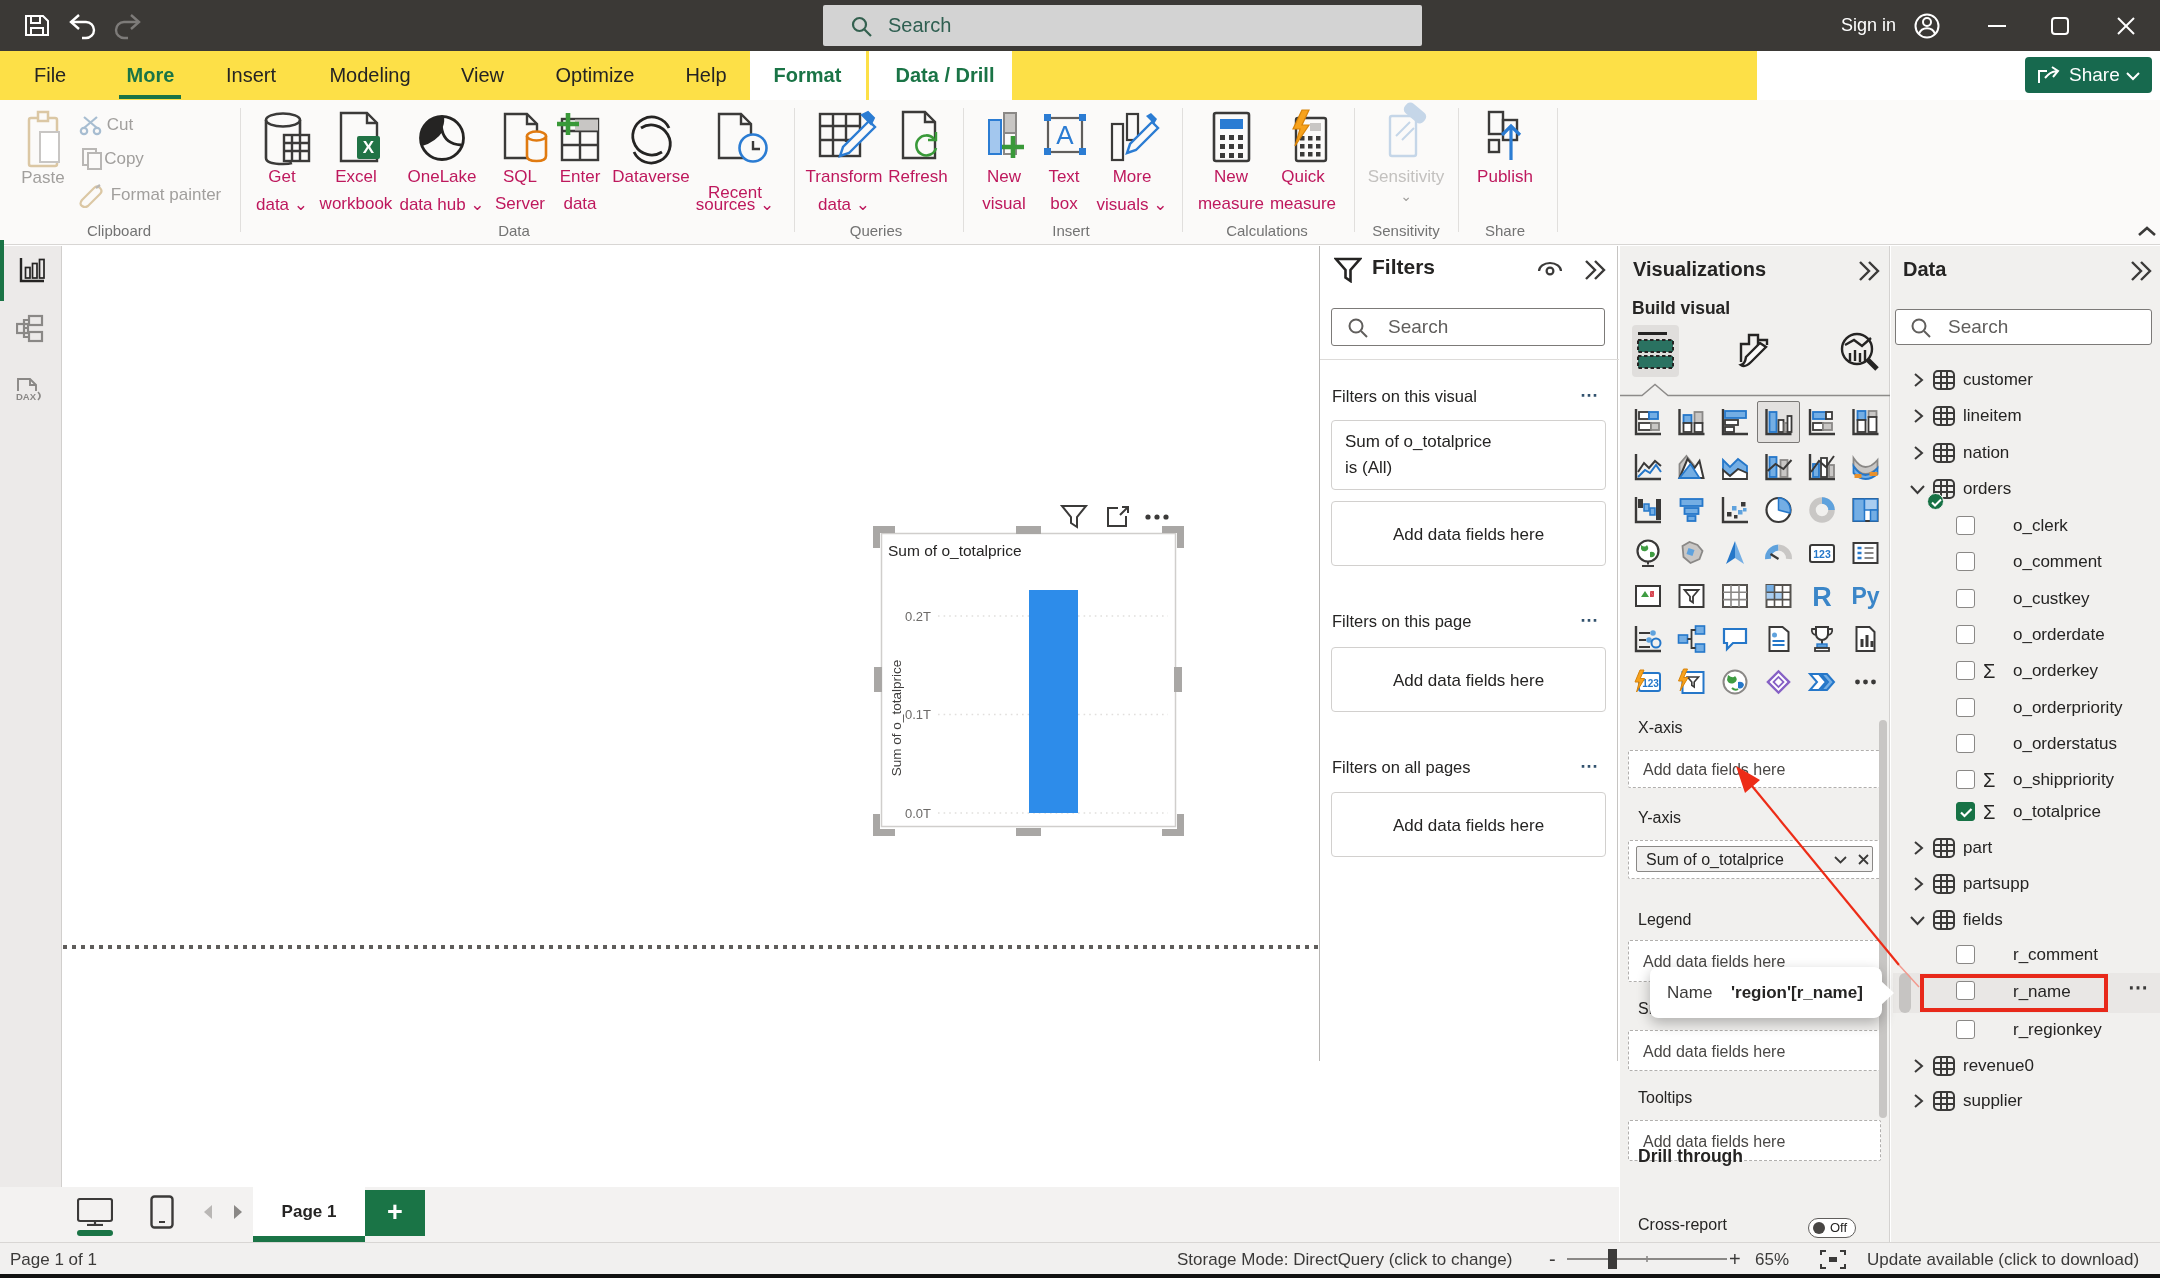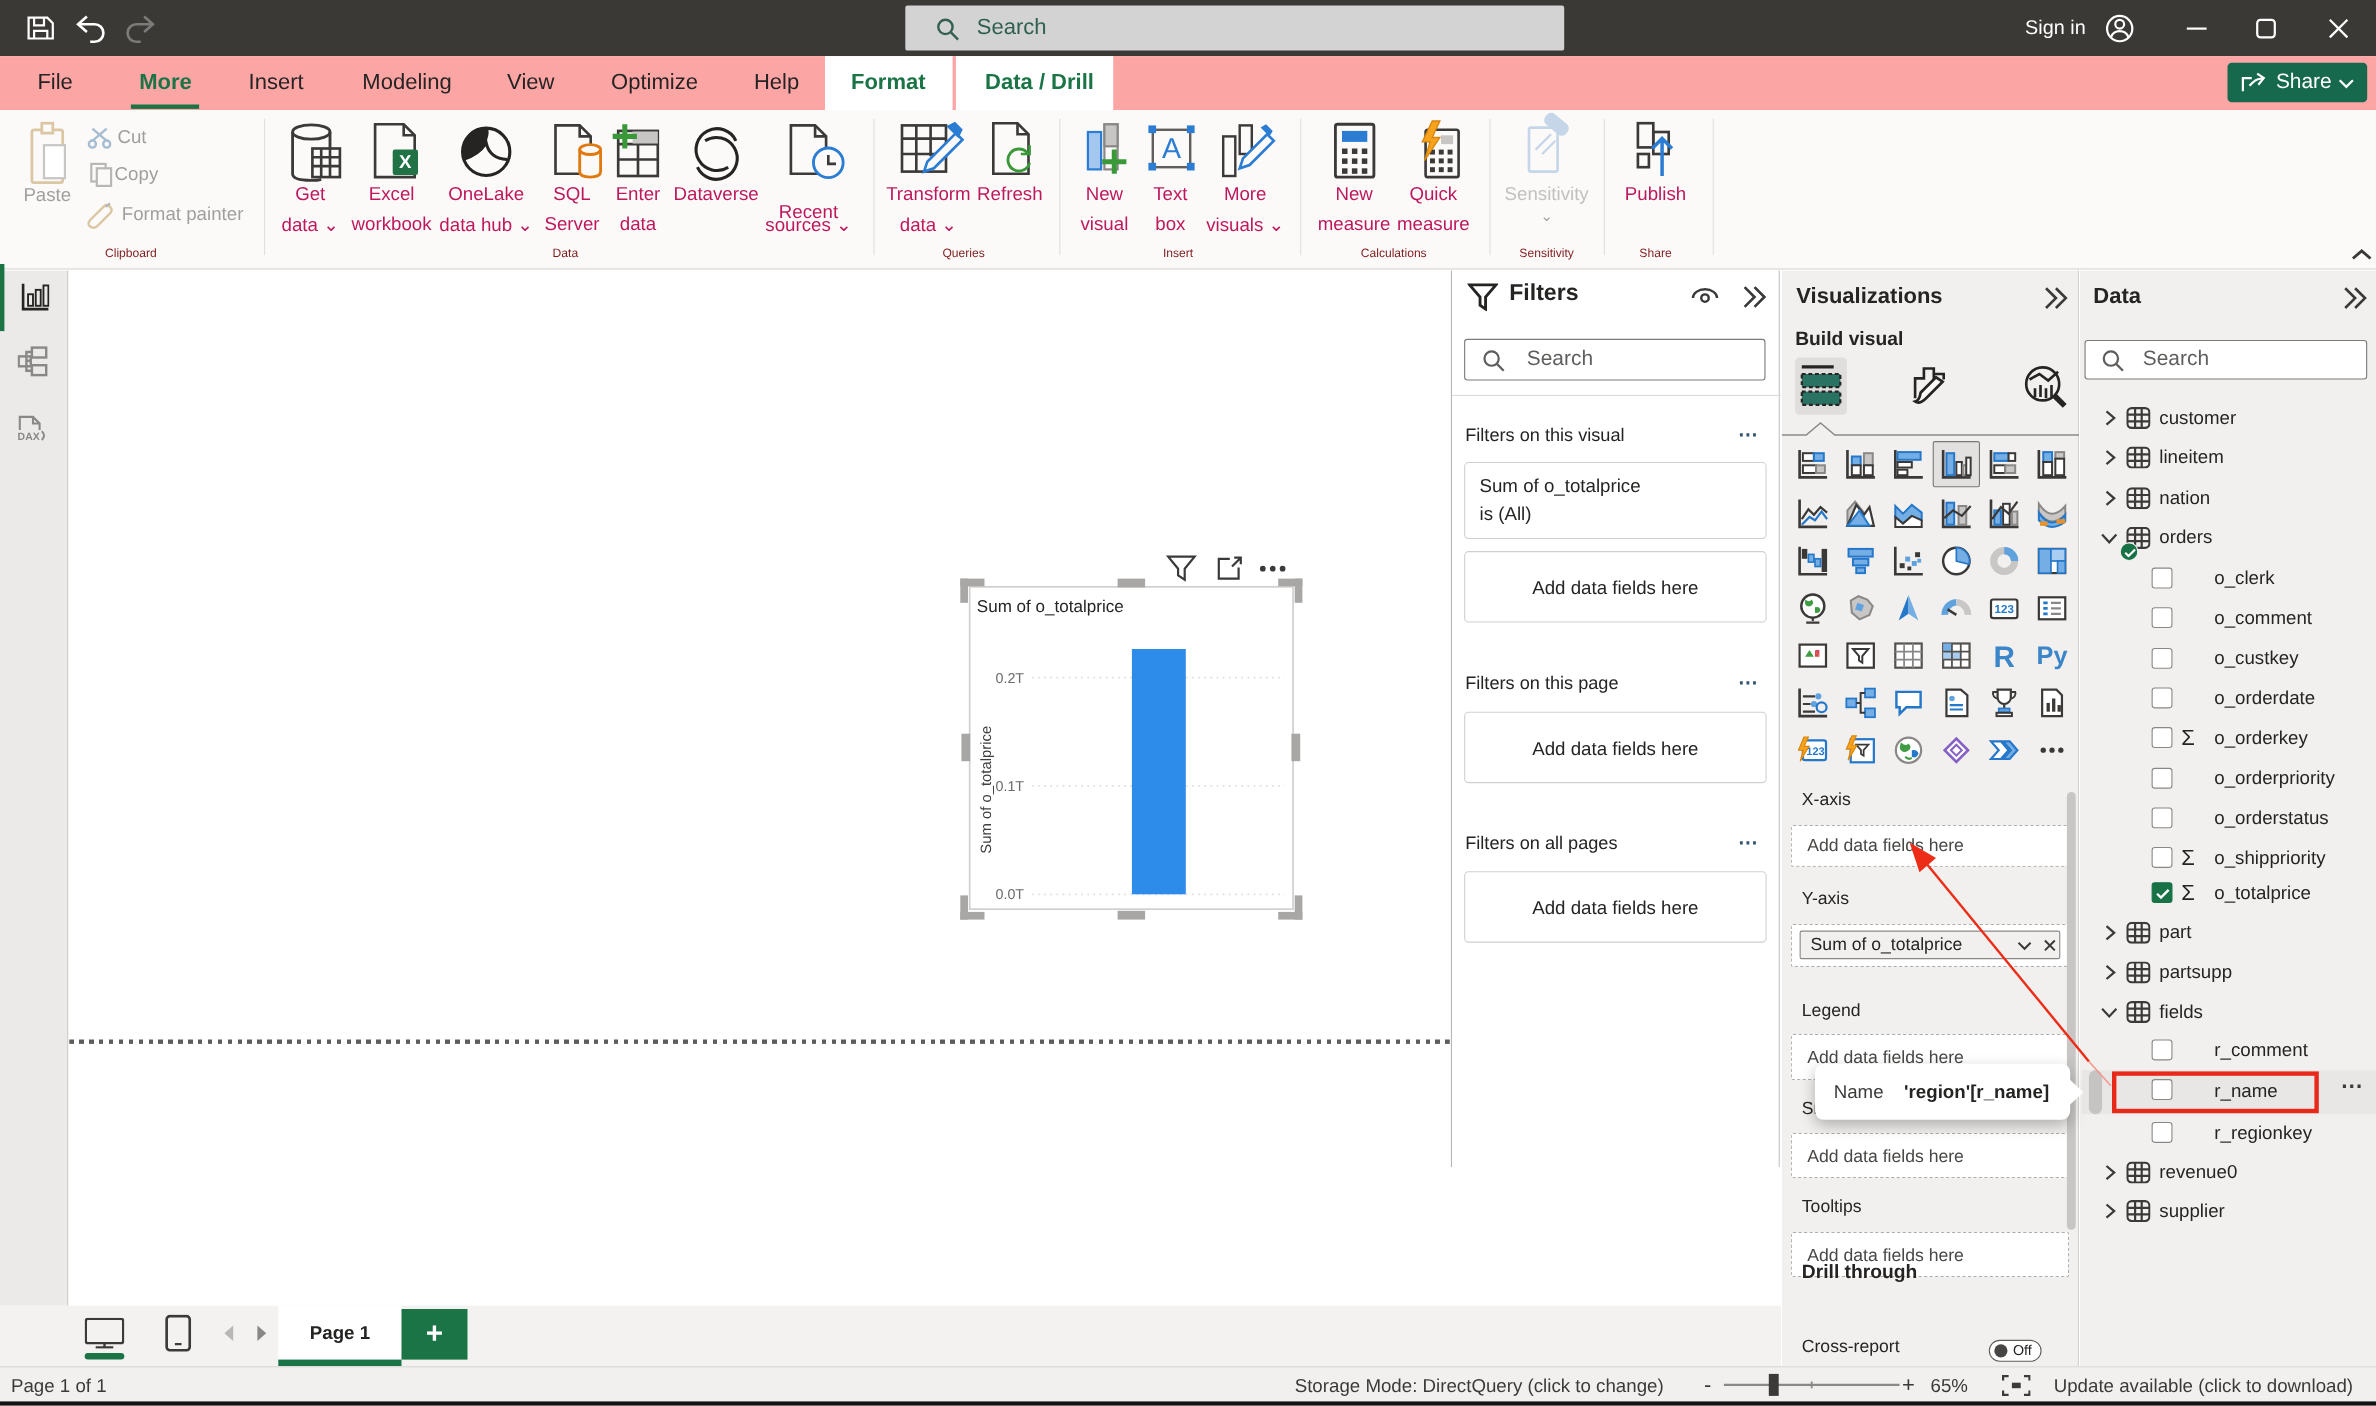--- a/index.html
+++ b/index.html
@@ -6,29 +6,29 @@
 html,body { width:2160px; height:1278px; overflow:hidden; }
 body { font-family:"Liberation Sans", sans-serif; position:relative; background:#fff; color:#252423; }
 .abs { position:absolute; }
 svg { display:block; }
 
 #titlebar { position:absolute; left:0; top:0; width:2160px; height:51px; background:#3b3936; }
 #tb-title { position:absolute; left:151px; top:0; height:51px; line-height:51px; color:#ffffff; font-size:18px; }
 #tb-search { position:absolute; left:823px; top:5px; width:599px; height:41px; background:#d3d3d3; border-radius:2px; }
 #tb-search .stext { position:absolute; left:65px; top:0; line-height:41px; font-size:20px; color:#2f5f51; }
 
-#menubar { position:absolute; left:0; top:51px; width:2160px; height:49px; background:#fca5a5; }
+#menubar { position:absolute; left:0; top:51px; width:1757px; height:49px; background:#fde047; }
 .ctxtab { position:absolute; top:0; height:49px; background:#ffffff; }
 .mitem { position:absolute; top:0; height:49px; line-height:49px; font-size:20px; color:#252423; text-align:center; }
 .mgreen { color:#1a7446; font-weight:bold; }
 #home-underline { position:absolute; left:119px; top:44px; width:62px; height:4px; background:#1a7446; }
 
 #ribbon { position:absolute; left:0; top:100px; width:2160px; height:145px; background:#fbfaf9; border-bottom:1px solid #d8d6d4; }
 .rsep { position:absolute; top:8px; height:124px; width:1px; background:#e1dfdd; }
-.glabel { position:absolute; top:122px; height:18px; line-height:18px; font-size:11px; color:#7f1d1d; text-align:center; transform:translateX(-50%); }
+.glabel { position:absolute; top:122px; height:18px; line-height:18px; font-size:15px; color:#737373; text-align:center; transform:translateX(-50%); }
 .rlabel { position:absolute; font-size:17px; color:#be185d; text-align:center; transform:translateX(-50%); white-space:nowrap; }
 .rlabel.dis { color:#a19f9d; }
 .ricon { position:absolute; }
 
 #sidebar { position:absolute; left:0; top:246px; width:62px; height:941px; background:#eceae9; border-right:1px solid #d1cfcd; }
 #sidegreen { position:absolute; left:0; top:240px; width:4px; height:61px; background:#1a7446; }
 
 #canvas { position:absolute; left:63px; top:246px; width:1255px; height:941px; background:#ffffff; }
 #dotline { position:absolute; left:63px; top:945px; width:1255px; height:4px;
   background-image:repeating-linear-gradient(to right,#5f5d5b 0 4px,transparent 4px 9px); }

